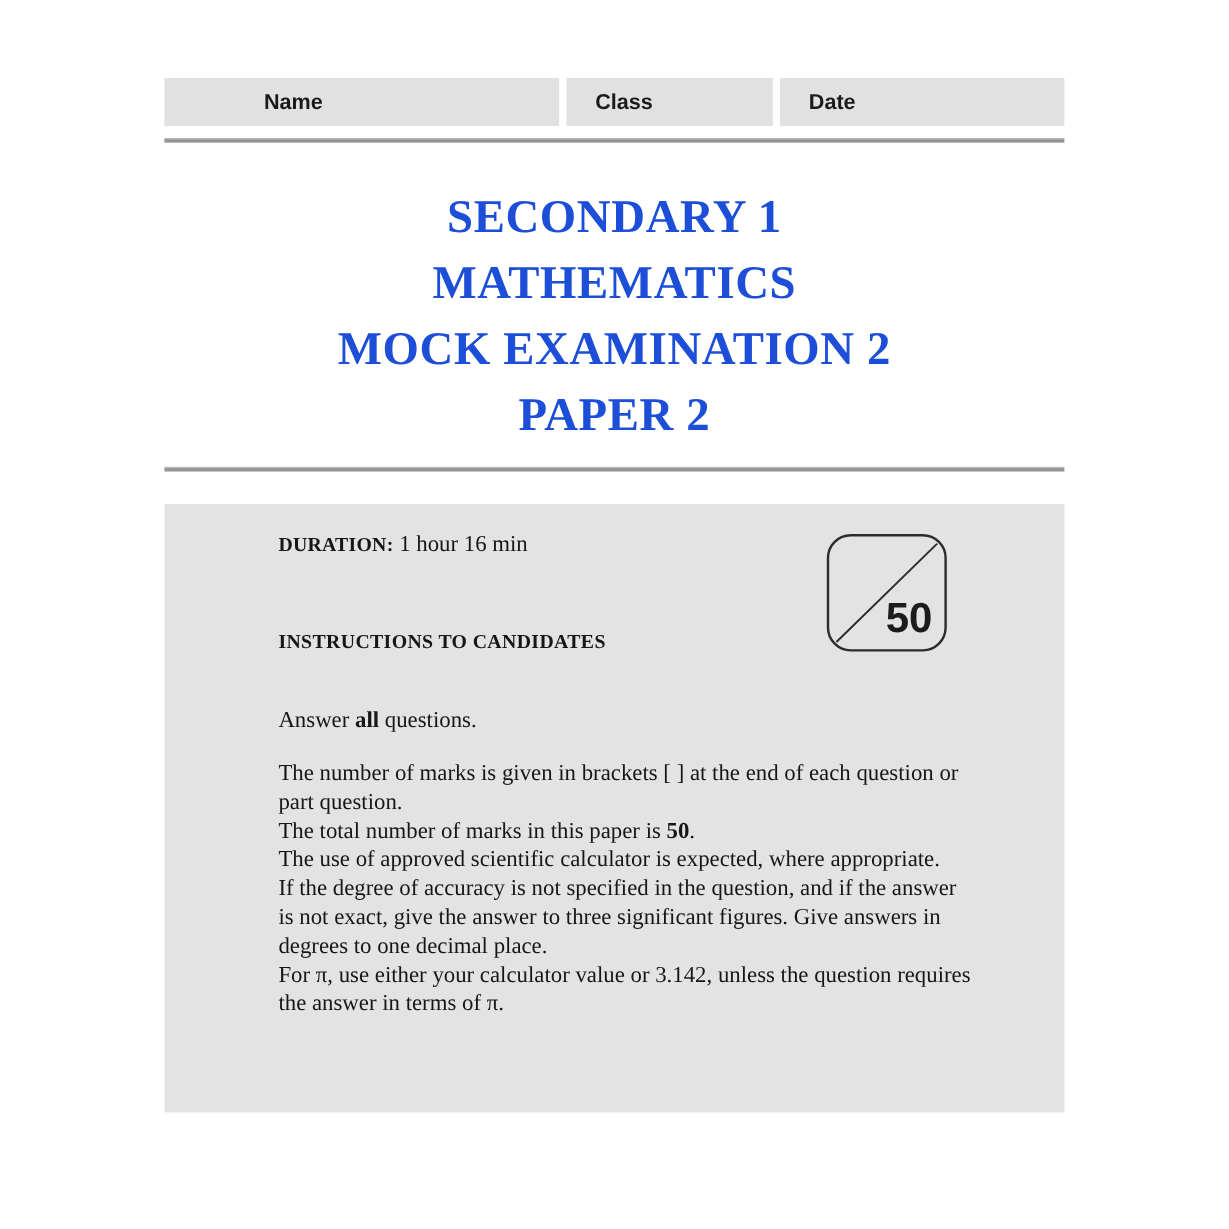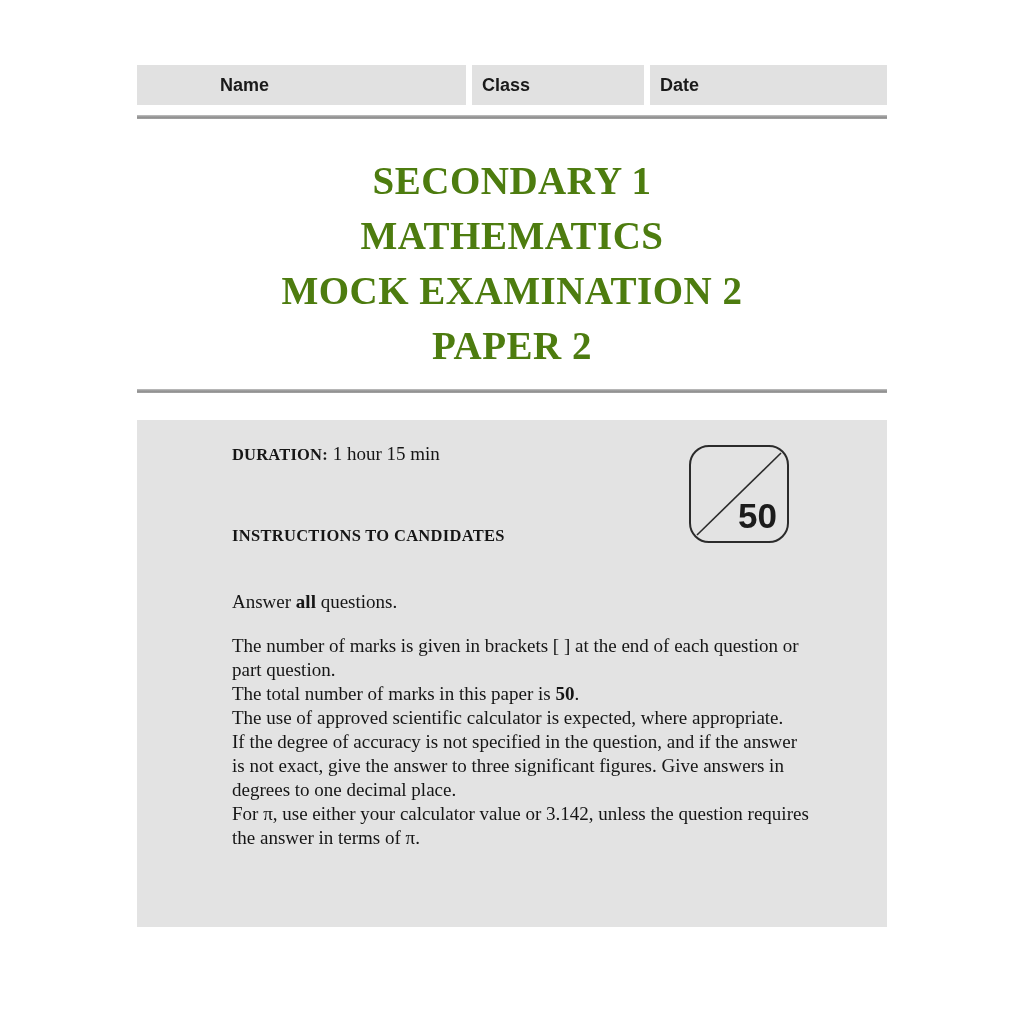--- a/index.html
+++ b/index.html
@@ -31,21 +31,21 @@
     gap: 6px;
     height: 40px;
   }
   .header-cell {
     background: var(--header_bg);
     display: flex;
     align-items: center;
     font-family: "Liberation Sans", sans-serif;
     font-weight: bold;
     font-size: 18px;
-    padding-left: 10px;
+    padding-left: 24px;
     color: #1a1a1a;
   }
   .header-cell.name { width: 329px; padding-left: 83px; }
   .header-cell.class { width: 172px; }
   .header-cell.date { flex: 1; text-align: right; }
 
   
   .rule {
     height: 4px;
     background: linear-gradient(to bottom, var(--divider_light) 0%, var(--divider_dark) 55%, #a5a5a5 100%);
@@ -54,21 +54,21 @@
   .rule-2 { margin-top: 16px; }
 
   
   .title-block {
     margin-top: 34px;
     text-align: center;
     font-weight: bold;
     font-size: 39px;
     line-height: 55px;
     letter-spacing: 0.5px;
-    color: #4d7c0f;
+    color: #1d4ed8;
   }
 
   
   .info-box {
     position: relative;
     margin-top: 27px;
     height: 507px;
     background: var(--box_bg);
     padding: 23px 70px 0 95px;
   }
@@ -142,21 +142,21 @@
     <div>MOCK EXAMINATION 2</div>
     <div>PAPER 2</div>
   </div>
 
   <div class="rule rule-2"></div>
 
   <div class="info-box">
 
     <div class="duration-row">
       <span class="duration-label">DURATION:</span>
-      <span>1 hour 15 min</span>
+      <span>1 hour 16 min</span>
     </div>
 
     <div class="marks-box">
       <svg width="96" height="94" viewBox="0 0 96 94">
         <line x1="6" y1="88" x2="90" y2="6" stroke="#2b2b2b" stroke-width="1.6"></line>
       </svg>
       <span class="marks-total">50</span>
     </div>
 
     <div class="instructions-heading">INSTRUCTIONS TO CANDIDATES</div>

